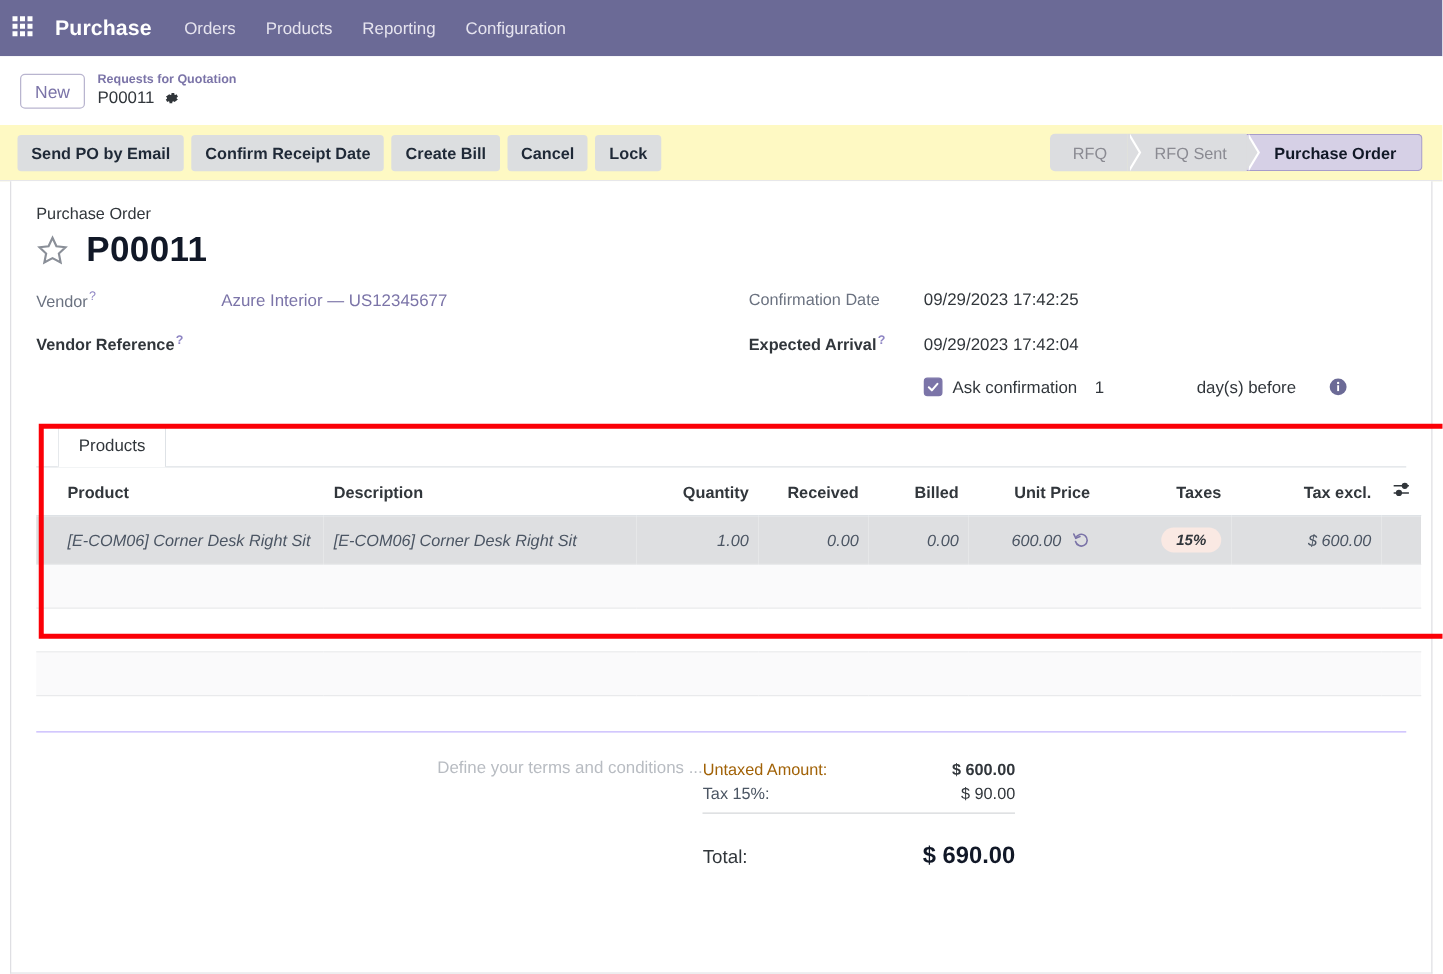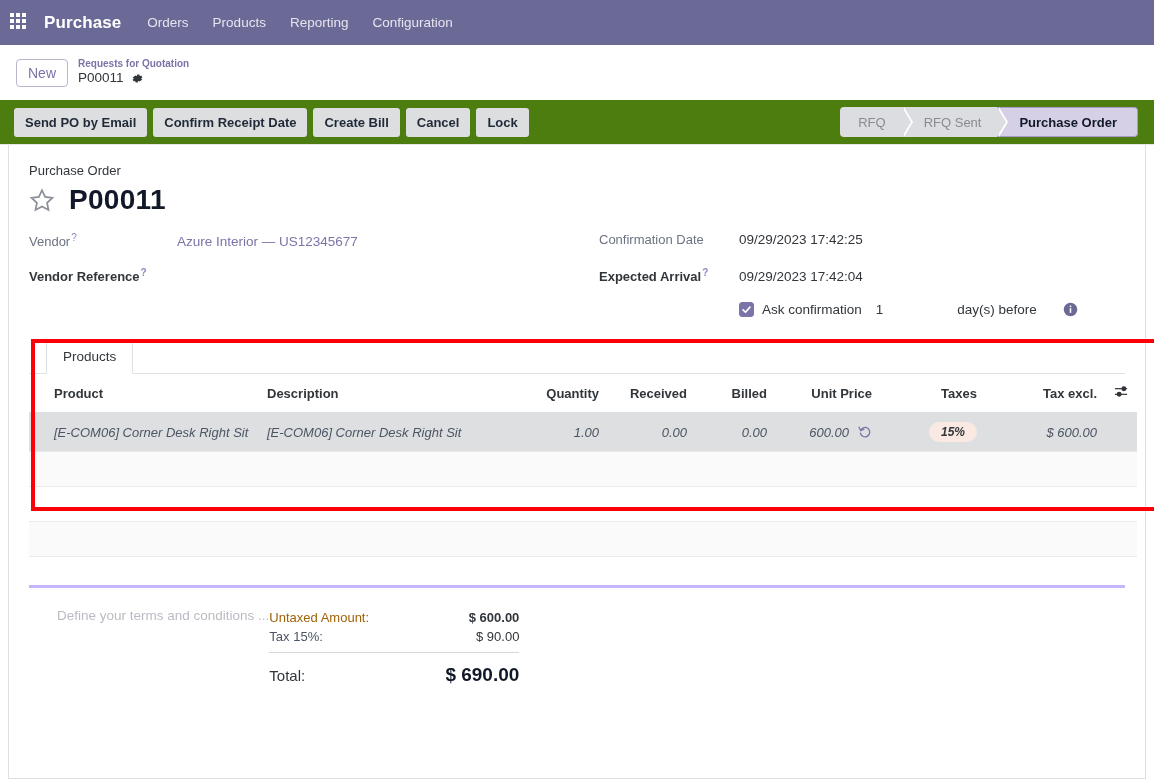--- a/index.html
+++ b/index.html
@@ -74,21 +74,21 @@
     cursor: pointer;
     display: block;
   }
   .crumb-current-row { display: flex; align-items: center; gap: 7px; }
   .crumb-current { color: #31363b; font-size: 13.5px; }
   .gear-icon { width: 13px; height: 13px; color: #31363b; cursor: pointer; display: inline-flex; }
 
   
   .control-bar {
     height: 45px;
-    background: #4d7c0f;
+    background: #fef9c3;
     display: flex;
     align-items: center;
     justify-content: space-between;
     padding: 0 16px 0 14px;
     border-bottom: 1px solid #e7e7ea;
   }
   .btn-group { display: flex; gap: 6px; }
   .act-btn {
     background: #dcdee0;
     border: none;
@@ -263,34 +263,34 @@
     font-weight: bold;
     font-size: 12px;
     border-radius: 12px;
     padding: 3px 12px;
   }
   .sliders-icon { display: inline-flex; color: #31363b; cursor: pointer; }
 
   
   .sheet-footer {
     display: flex;
-    justify-content: flex-start;
+    justify-content: center;
     align-items: flex-start;
     padding: 20px 20px 0 28px;
-    border-top: 3px solid #c4b5fd;
+    border-top: 1px solid #c4b5fd;
     margin-top: 28px;
   }
   .terms-placeholder { color: #b8bcc2; font-size: 13.5px; cursor: text; }
   .totals { width: 250px; }
   .tot-row { display: flex; justify-content: space-between; align-items: baseline; padding: 2px 0; }
   .tot-label { font-size: 13px; color: #4b5563; }
   .tot-val { font-size: 13px; color: #31363b; }
   .tot-row.untaxed .tot-label { color: #a16207; }
   .tot-row.untaxed .tot-val { font-weight: bold; }
-  .tot-row.total { border-top: 1px solid #d5d7da; margin-top: 6px; padding-top: 11px; }
+  .tot-row.total { border-top: 1px solid #d5d7da; margin-top: 6px; padding-top: 23px; }
   .tot-row.total .tot-label { font-size: 15px; color: #31363b; }
   .tot-row.total .tot-val { font-size: 19px; font-weight: bold; color: #111827; }
 
   
   .annot-box {
     position: absolute;
     left: 2px;
     top: 0px;
     width: 1130px;
     height: 172px;

